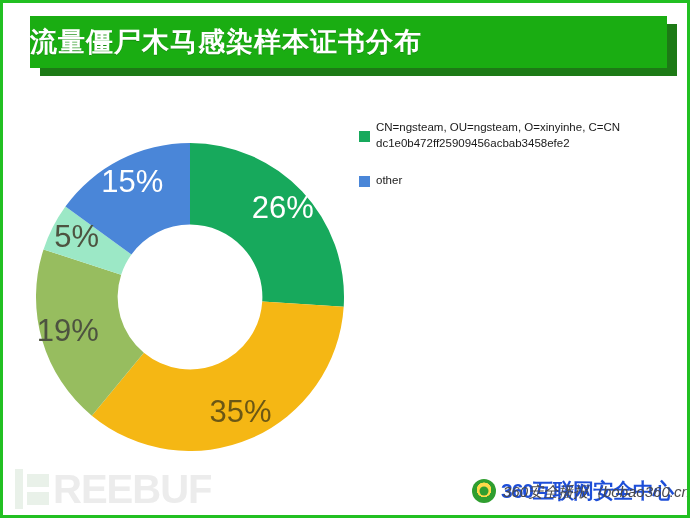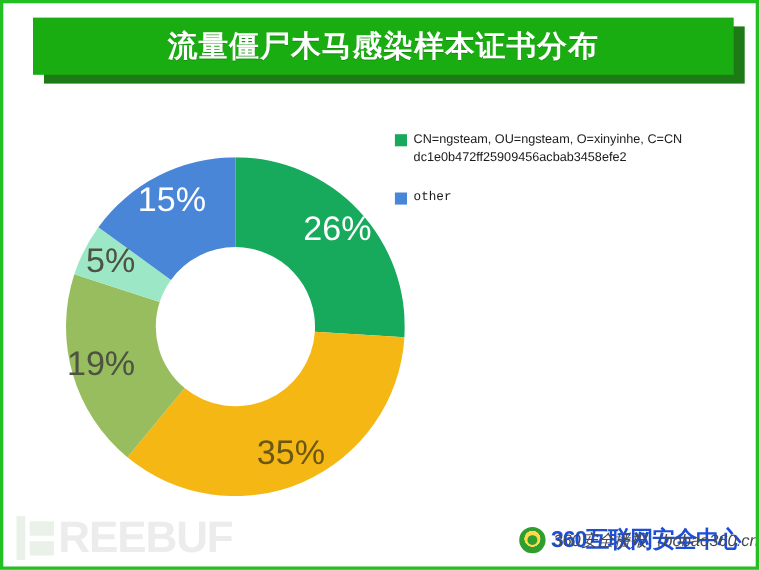--- a/index.html
+++ b/index.html
@@ -35,61 +35,59 @@
   }
   #banner {
     position: absolute;
     left: 27px;
     top: 13px;
     width: 637px;
     height: 52px;
     background: #1aad12;
     display: flex;
     align-items: center;
-    justify-content: center;
   }
   #banner-title {
     color: #ffffff;
     font-size: 27px;
     font-weight: bold;
     letter-spacing: 1px;
     line-height: 1;
     white-space: nowrap;
     text-shadow: 0 1px 0 rgba(0,0,0,.18);
   }
   
   #chart-area {
     position: absolute;
     left: 33px;
     top: 140px;
     width: 308px;
     height: 308px;
-    margin-left: 24px;
   }
   #donut-svg { display: block; }
   .slice-label {
     font-family: "Liberation Sans", "DejaVu Sans", sans-serif;
     font-size: 31px;
     font-weight: normal;
     text-anchor: middle;
     dominant-baseline: middle;
   }
   
   #legend {
     position: absolute;
     left: 356px;
     top: 116px;
     width: 320px;
   }
   .legend-item {
     display: flex;
-    align-items: flex-start;
+    align-items: center;
     margin-bottom: 21px;
   }
-  .legend-item:last-child { margin-bottom: 0; font-family: Liberation Mono, monospace; }
+  .legend-item:last-child { margin-bottom: 0; }
   .legend-swatch {
     width: 11px;
     height: 11px;
     flex: 0 0 11px;
     margin-top: 3px;
     margin-right: 6px;
   }
   .legend-text {
     font-size: 11.5px;
     line-height: 16px;

